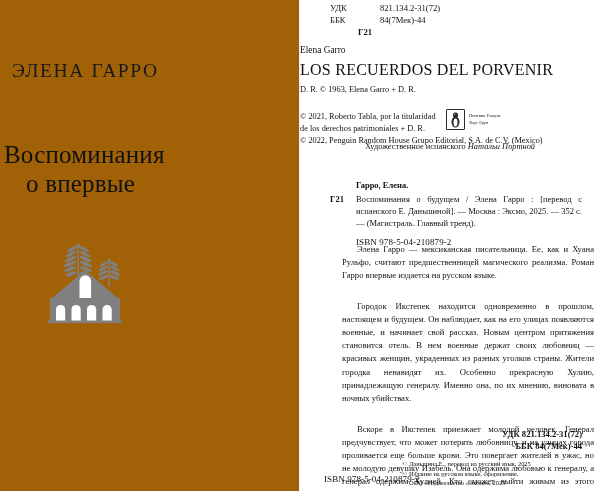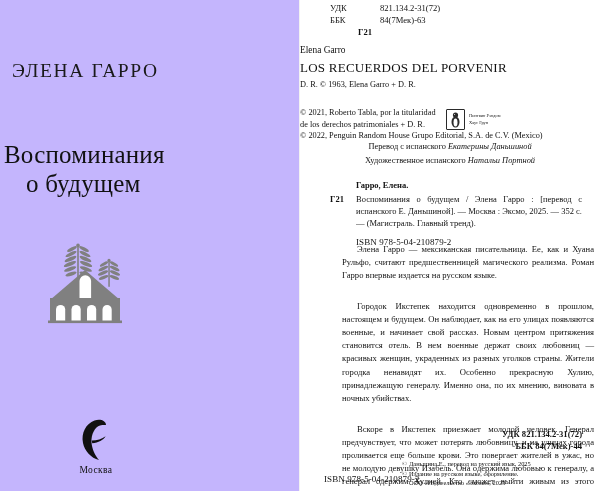--- a/index.html
+++ b/index.html
@@ -21,21 +21,21 @@
     height: 491px;
     display: flex;
   }
 
   
   .page-left {
     position: relative;
     width: 300px;
     height: 491px;
     box-sizing: border-box;
-    background: #c4b5fd;
+    background: #a16207;
   }
   .author-line {
     position: absolute;
     left: 12px;
     top: 60px;
     font-family: "Liberation Serif", "DejaVu Serif", serif;
     font-size: 19.5px;
     letter-spacing: 1.6px;
     color: #1a1a1a;
     white-space: nowrap;
@@ -127,21 +127,21 @@
 
   .esp-block {
     position: absolute;
     left: 0;
     top: 44px;
     width: 300px;
     text-align: left;
     color: #111;
   }
   .esp-author { font-size: 9.4px; line-height: 1.45; }
-  .esp-title  { font-size: 13px; line-height: 1.5; letter-spacing: 0.25px; }
+  .esp-title  { font-size: 16px; line-height: 1.5; letter-spacing: 0.25px; }
   .esp-rights { font-size: 8.3px; line-height: 1.42; margin-top: 2px; }
 
   .prh-logo {
     position: absolute;
     left: 146px;
     top: 109px;
     display: flex;
     align-items: center;
     gap: 4px;
   }
@@ -253,21 +253,21 @@
 <body>
 
 <div class="spread">
 
   <div class="page-left">
 
     <div class="author-line">ЭЛЕНА ГАРРО</div>
 
     <div class="title-block">
       <div class="title-l1">Воспоминания</div>
-      <div class="title-l2">о будущем</div>
+      <div class="title-l2">о впервые</div>
     </div>
 
     <div class="ornament">
       <svg viewBox="0 0 96 84" width="96" height="84" xmlns="http://www.w3.org/2000/svg">
         <g fill="#808080">
 
           <rect x="39.2" y="2" width="1.6" height="36" rx="0.8"></rect>
 
           <g>
             <ellipse cx="34" cy="6" rx="5.4" ry="1.7" transform="rotate(-28 34 6)"></ellipse>
@@ -306,44 +306,34 @@
           <path d="M18 66.5 a4.6 4.6 0 0 1 9.2 0 L27.2 78 L18 78 Z" fill="#ffffff"></path>
           <path d="M33.5 66.5 a4.6 4.6 0 0 1 9.2 0 L42.7 78 L33.5 78 Z" fill="#ffffff"></path>
           <path d="M49 66.5 a4.6 4.6 0 0 1 9.2 0 L58.2 78 L49 78 Z" fill="#ffffff"></path>
           <path d="M64.5 66.5 a4.6 4.6 0 0 1 9.2 0 L73.7 78 L64.5 78 Z" fill="#ffffff"></path>
 
           <rect x="10" y="77.5" width="74" height="2.6"></rect>
         </g>
       </svg>
     </div>
 
-    <div class="imprint">
-      <div class="imprint-glyph">
-        <svg viewBox="0 0 46 44" width="46" height="44" xmlns="http://www.w3.org/2000/svg">
-          <path d="M33 7 C33 2.5 27 0.5 21.5 2.5 C13 5.5 8 15 10 25 C11.6 33 18 40 26 42
-                   C22 37.5 19 31 18.5 24.5 C18 16 22 9 27 7.5 C29.5 6.8 31.5 7 33 7 Z" fill="#111111"></path>
-          <path d="M18.8 22.5 C24 22.5 29 21 32.6 18.2 C30.2 22.2 25.5 24.6 19.2 25.2 Z" fill="#111111"></path>
-        </svg>
-      </div>
-      <div class="imprint-city">Москва</div>
-    </div>
   </div>
 
   <div class="gutter"></div>
 
   <div class="page-right">
 
     <div class="udk-top">
       <div class="udk-row">
         <span class="udk-key">УДК</span>
         <span class="udk-val">821.134.2-31(72)</span>
       </div>
       <div class="udk-row">
         <span class="udk-key">ББК</span>
-        <span class="udk-val">84(7Мек)-63</span>
+        <span class="udk-val">84(7Мек)-44</span>
       </div>
       <div class="udk-code">Г21</div>
     </div>
 
     <div class="esp-block">
       <div class="esp-author">Elena Garro</div>
       <div class="esp-title">LOS RECUERDOS DEL PORVENIR</div>
       <div class="esp-rights">D. R. © 1963, Elena Garro + D. R.</div>
       <div class="esp-rights" style="margin-top:16px">© 2021, Roberto Tabla, por la titularidad</div>
       <div class="esp-rights" style="margin-top:0">de los derechos patrimoniales + D. R.</div>
@@ -361,21 +351,20 @@
           <path d="M8.5 5.4 L11 6.4 L8.5 6.9 Z" fill="#2a2a2a"></path>
         </svg>
       </div>
       <div class="prh-text">
         <div>Пингвин Рэндом</div>
         <div>Хаус Груп</div>
       </div>
     </div>
 
     <div class="credits">
-      <div><span>Перевод с испанского </span><i>Екатерины Даньшиной</i></div>
       <div><span>Художественное испанского </span><i>Натальи Портной</i></div>
     </div>
 
     <div class="biblio">
       <div class="biblio-name">Гарро, Елена.</div>
       <div class="biblio-body">
         <span class="biblio-marker">Г21</span>
         <div class="biblio-text">Воспоминания о будущем / Элена Гарро : [перевод с испанского Е. Даньшиной]. — Москва : Эксмо, 2025. — 352 с. — (Магистраль. Главный тренд).</div>
       </div>
       <div class="biblio-isbn">ISBN 978-5-04-210879-2</div>

